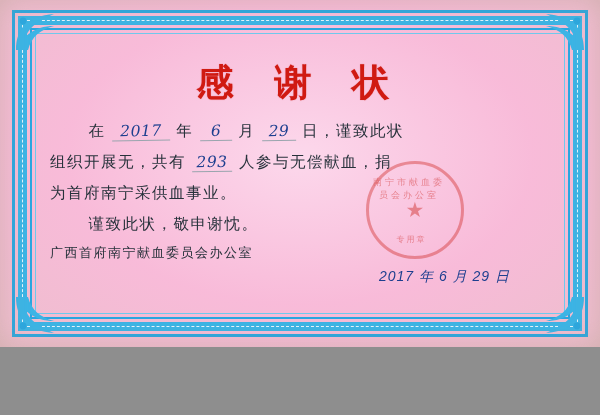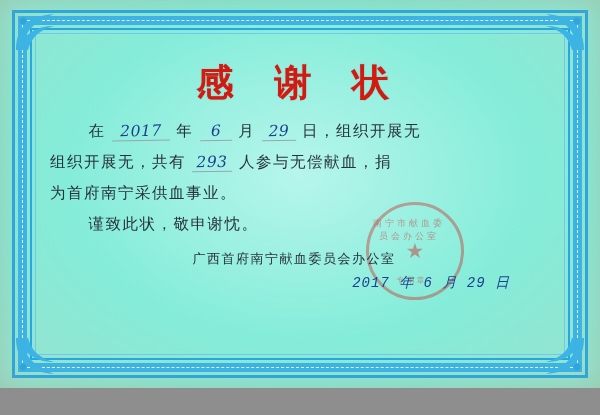--- a/index.html
+++ b/index.html
@@ -10,22 +10,22 @@
   body {
     width: 600px;
     height: 415px;
     overflow: hidden;
     font-family: "DejaVu Sans", sans-serif;
   }
 
   #certificate {
     position: relative;
     width: 600px;
-    height: 388px;
-    background: #5eead4;
+    height: 347px;
+    background: #f9a8d4;
     box-sizing: border-box;
   }
 
   
   .paper-tint {
     position: absolute;
     inset: 0;
     background:
       radial-gradient(ellipse at 50% 45%, rgba(255,255,255,0.55) 0%, rgba(246,243,231,0.25) 55%, rgba(222,216,196,0.45) 100%);
     pointer-events: none;
@@ -168,37 +168,37 @@
   .blank.w-month { min-width: 26px; }
   .blank.w-day   { min-width: 28px; }
   .blank.w-ppl   { min-width: 34px; }
   .blank.w-ml    { min-width: 56px; }
 
   .closing {
     margin-top: 4px;
   }
 
   .signature {
-    margin-top: 10px;
-    text-align: center;
+    margin-top: 4px;
+    text-align: left;
     padding-right: 12px;
     font-family: "DejaVu Serif", serif;
     font-size: 13px;
     letter-spacing: 1.5px;
     color: #27323b;
     position: relative;
     z-index: 3;
   }
   .sign-date {
     margin-top: 6px;
     text-align: right;
     padding-right: 40px;
     font-size: 14px;
     color: #1d3f8f;
-    font-family: Liberation Mono, monospace;
+    font-family: Liberation Sans, sans-serif;
     font-style: italic;
     letter-spacing: 1px;
     position: relative;
     z-index: 3;
   }
 
   
   .seal {
     position: absolute;
     right: 86px;
@@ -283,21 +283,21 @@
 
     <div class="body">
       <p>
         <span class="indent"></span>
         <span>在</span>
         <span class="blank w-date">2017</span>
         <span>年</span>
         <span class="blank w-month">6</span>
         <span>月</span>
         <span class="blank w-day">29</span>
-        <span>日，组织开展无</span>
+        <span>日，谨致此状</span>
       </p>
       <p>
         <span>组织开展无，共有</span>
         <span class="blank w-ppl">293</span>
         <span>人参与无偿献血，捐</span>
       </p>
       <p>为首府南宁采供血事业。</p>
       <p class="closing">
         <span class="indent"></span>
         <span>谨致此状，敬申谢忱。</span>

